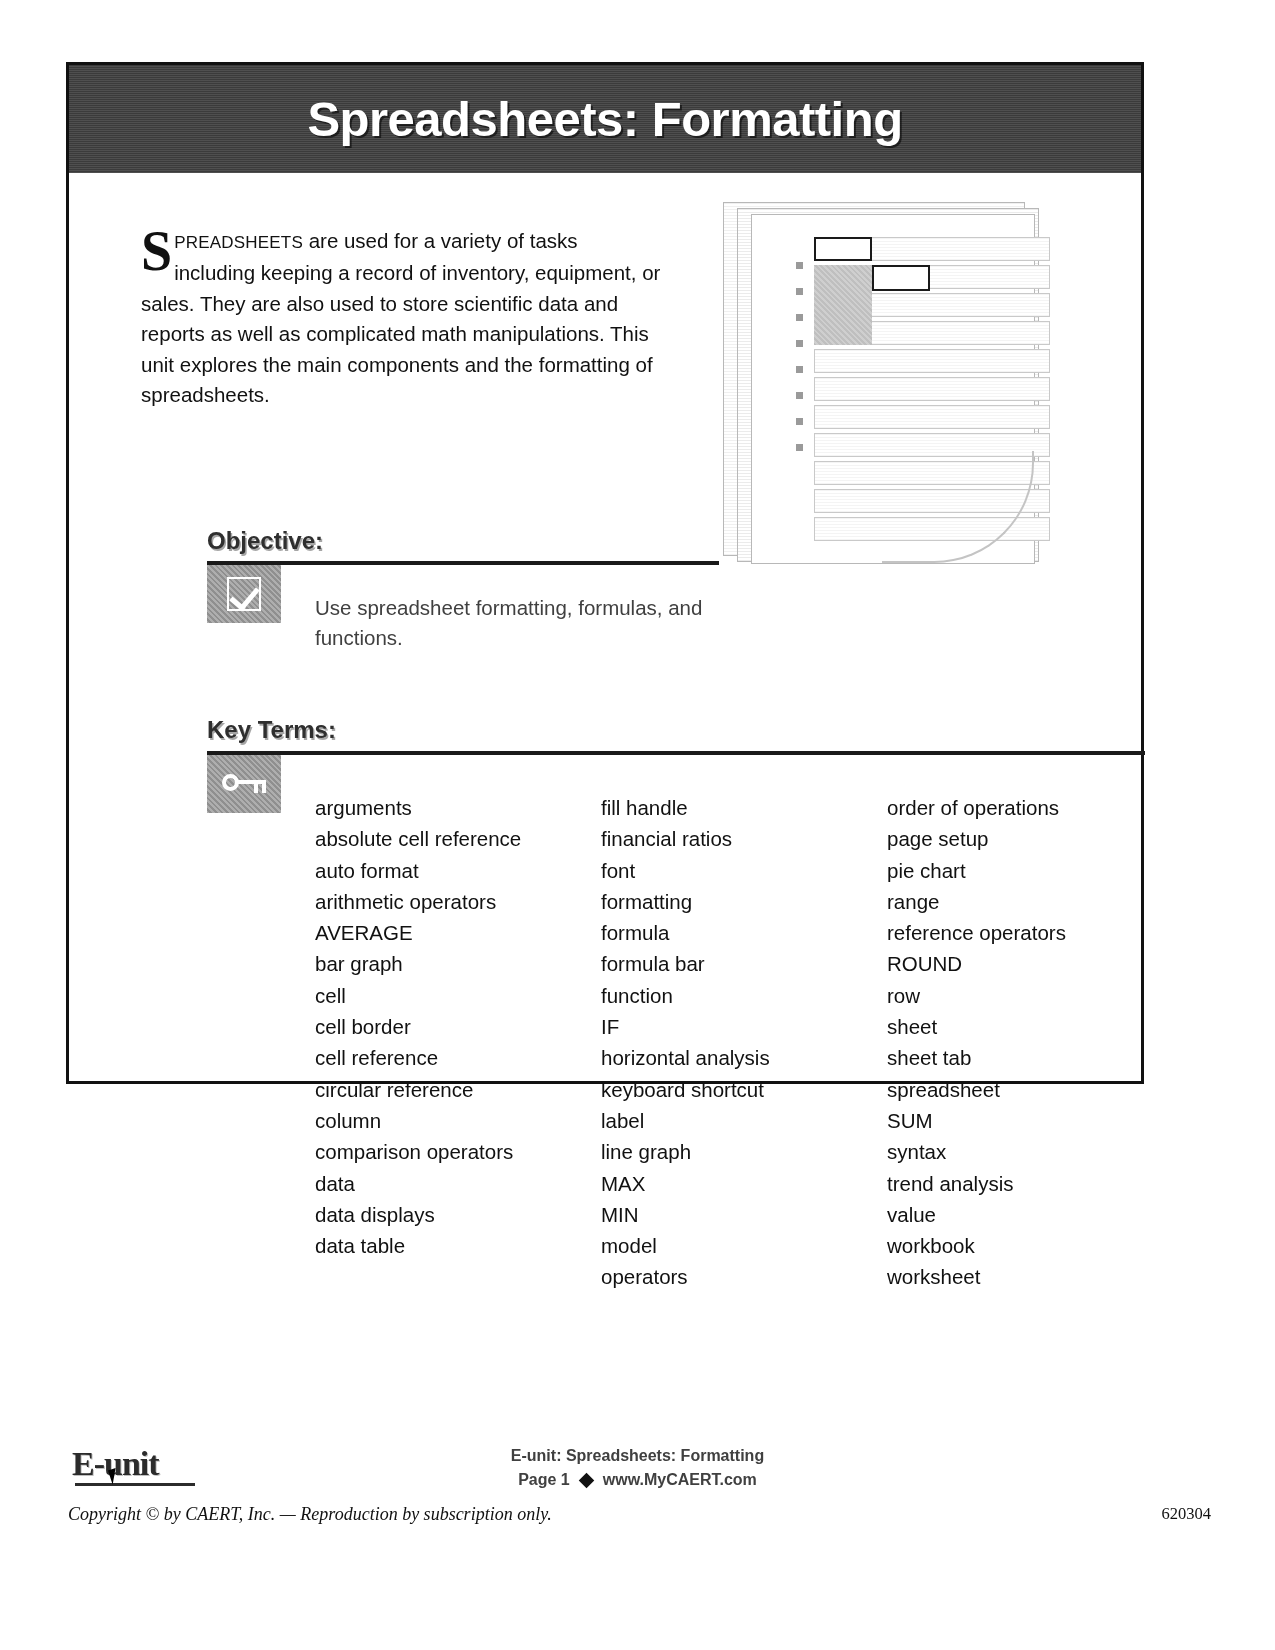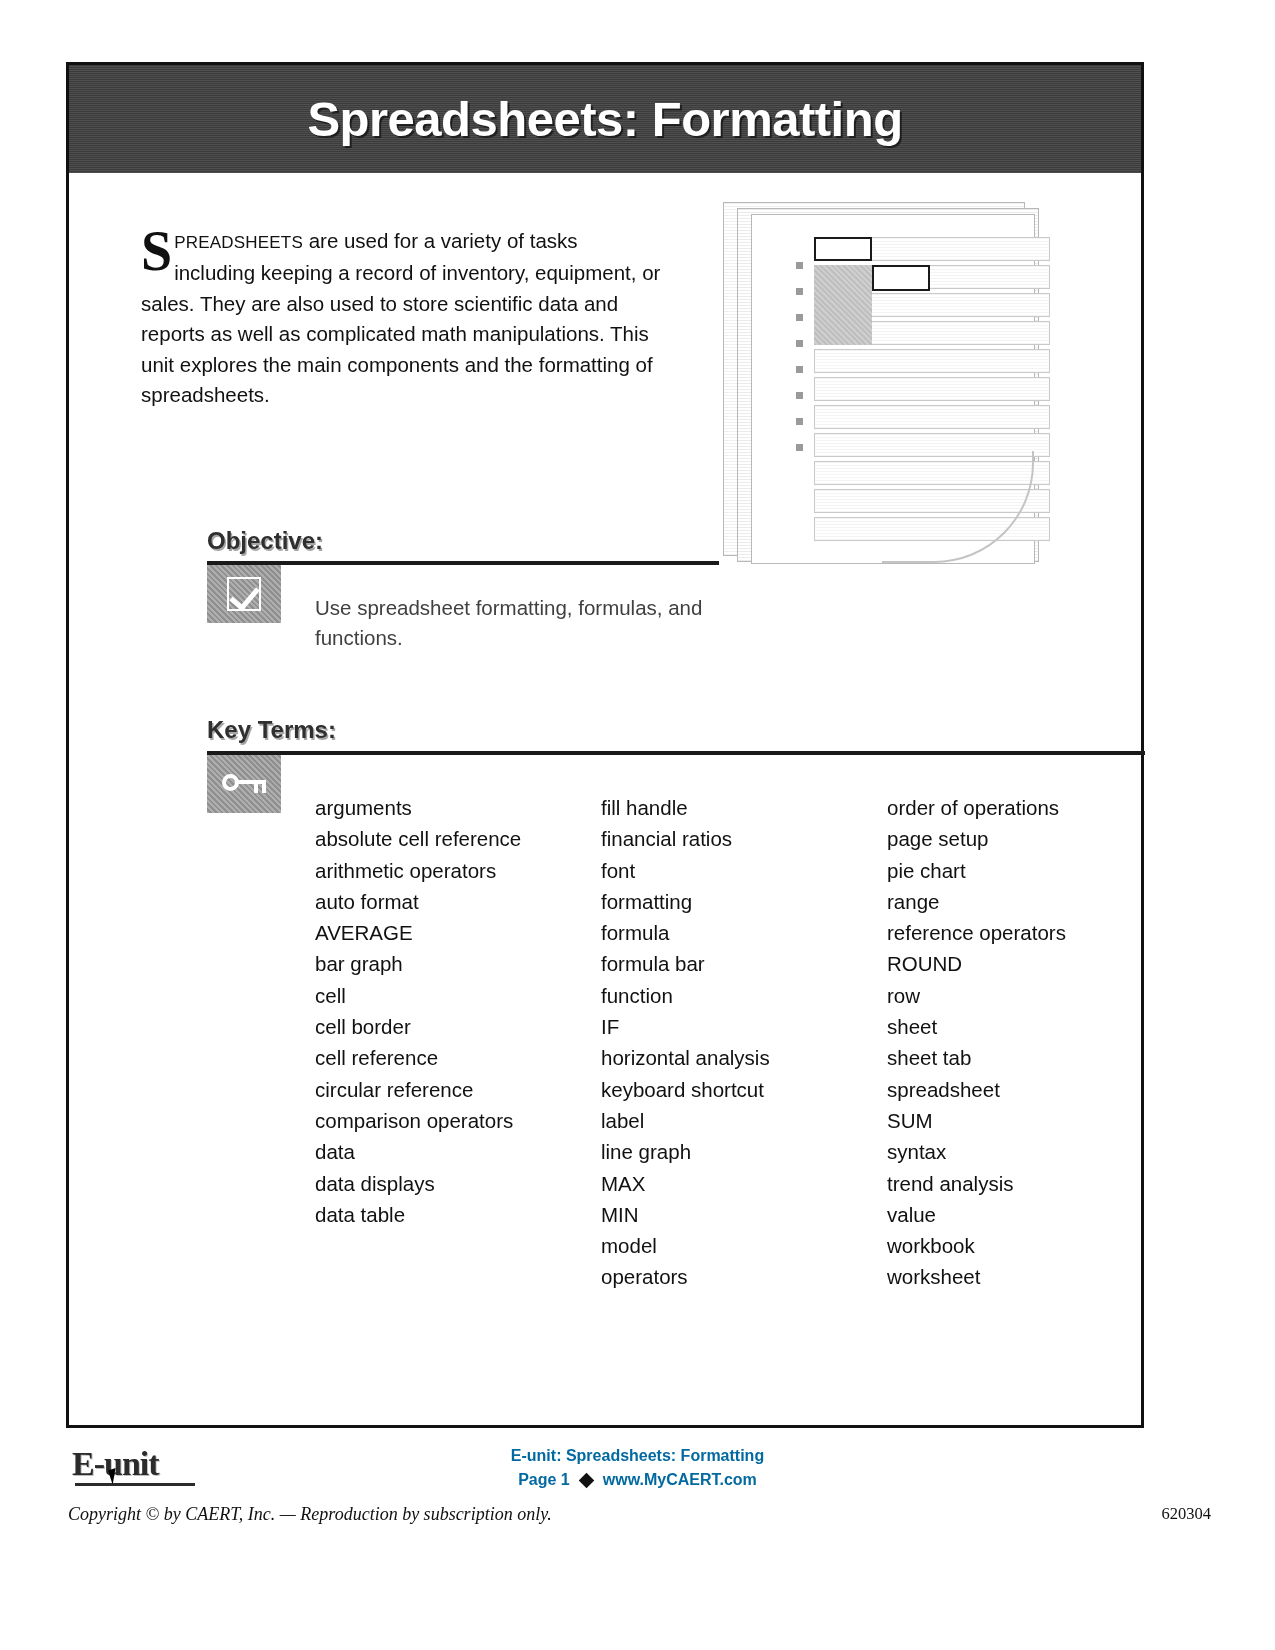--- a/index.html
+++ b/index.html
@@ -22,21 +22,21 @@
     width: 1275px;
     height: 1650px;
   }
 
   
   .content-frame {
     position: absolute;
     left: 66px;
     top: 62px;
     width: 1078px;
-    height: 1366px;
+    height: 1022px;
     border: 3px solid #111111;
     box-sizing: border-box;
     background: #ffffff;
   }
 
   
   .title-banner {
     position: absolute;
     left: 0;
     top: 0;
@@ -309,21 +309,21 @@
 
   .footer-center {
     position: absolute;
     left: 0;
     top: 12px;
     width: 1275px;
     text-align: center;
     font-size: 16px;
     font-weight: bold;
     line-height: 24px;
-    color: #0369a1;
+    color: #404040;
   }
   .footer-center .line2 {
     display: inline-flex;
     align-items: center;
     gap: 11px;
   }
   .diamond {
     display: inline-block;
     width: 11px;
     height: 11px;
@@ -413,28 +413,29 @@
           <span class="shaft"></span>
         <span class="tooth1"></span>
           <span class="tooth2"></span>
       </span>
     </div>
 
     <div class="terms">
       <div class="terms-col">
         <div class="term-item">arguments</div>
         <div class="term-item">absolute cell reference</div>
+        <div class="term-item">auto format</div>
         <div class="term-item">arithmetic operators</div>
-        <div class="term-item">auto format</div>
         <div class="term-item">AVERAGE</div>
         <div class="term-item">bar graph</div>
         <div class="term-item">cell</div>
         <div class="term-item">cell border</div>
         <div class="term-item">cell reference</div>
         <div class="term-item">circular reference</div>
+        <div class="term-item">column</div>
         <div class="term-item">comparison operators</div>
         <div class="term-item">data</div>
         <div class="term-item">data displays</div>
         <div class="term-item">data table</div>
       </div>
       <div class="terms-col">
         <div class="term-item">fill handle</div>
         <div class="term-item">financial ratios</div>
         <div class="term-item">font</div>
         <div class="term-item">formatting</div>

